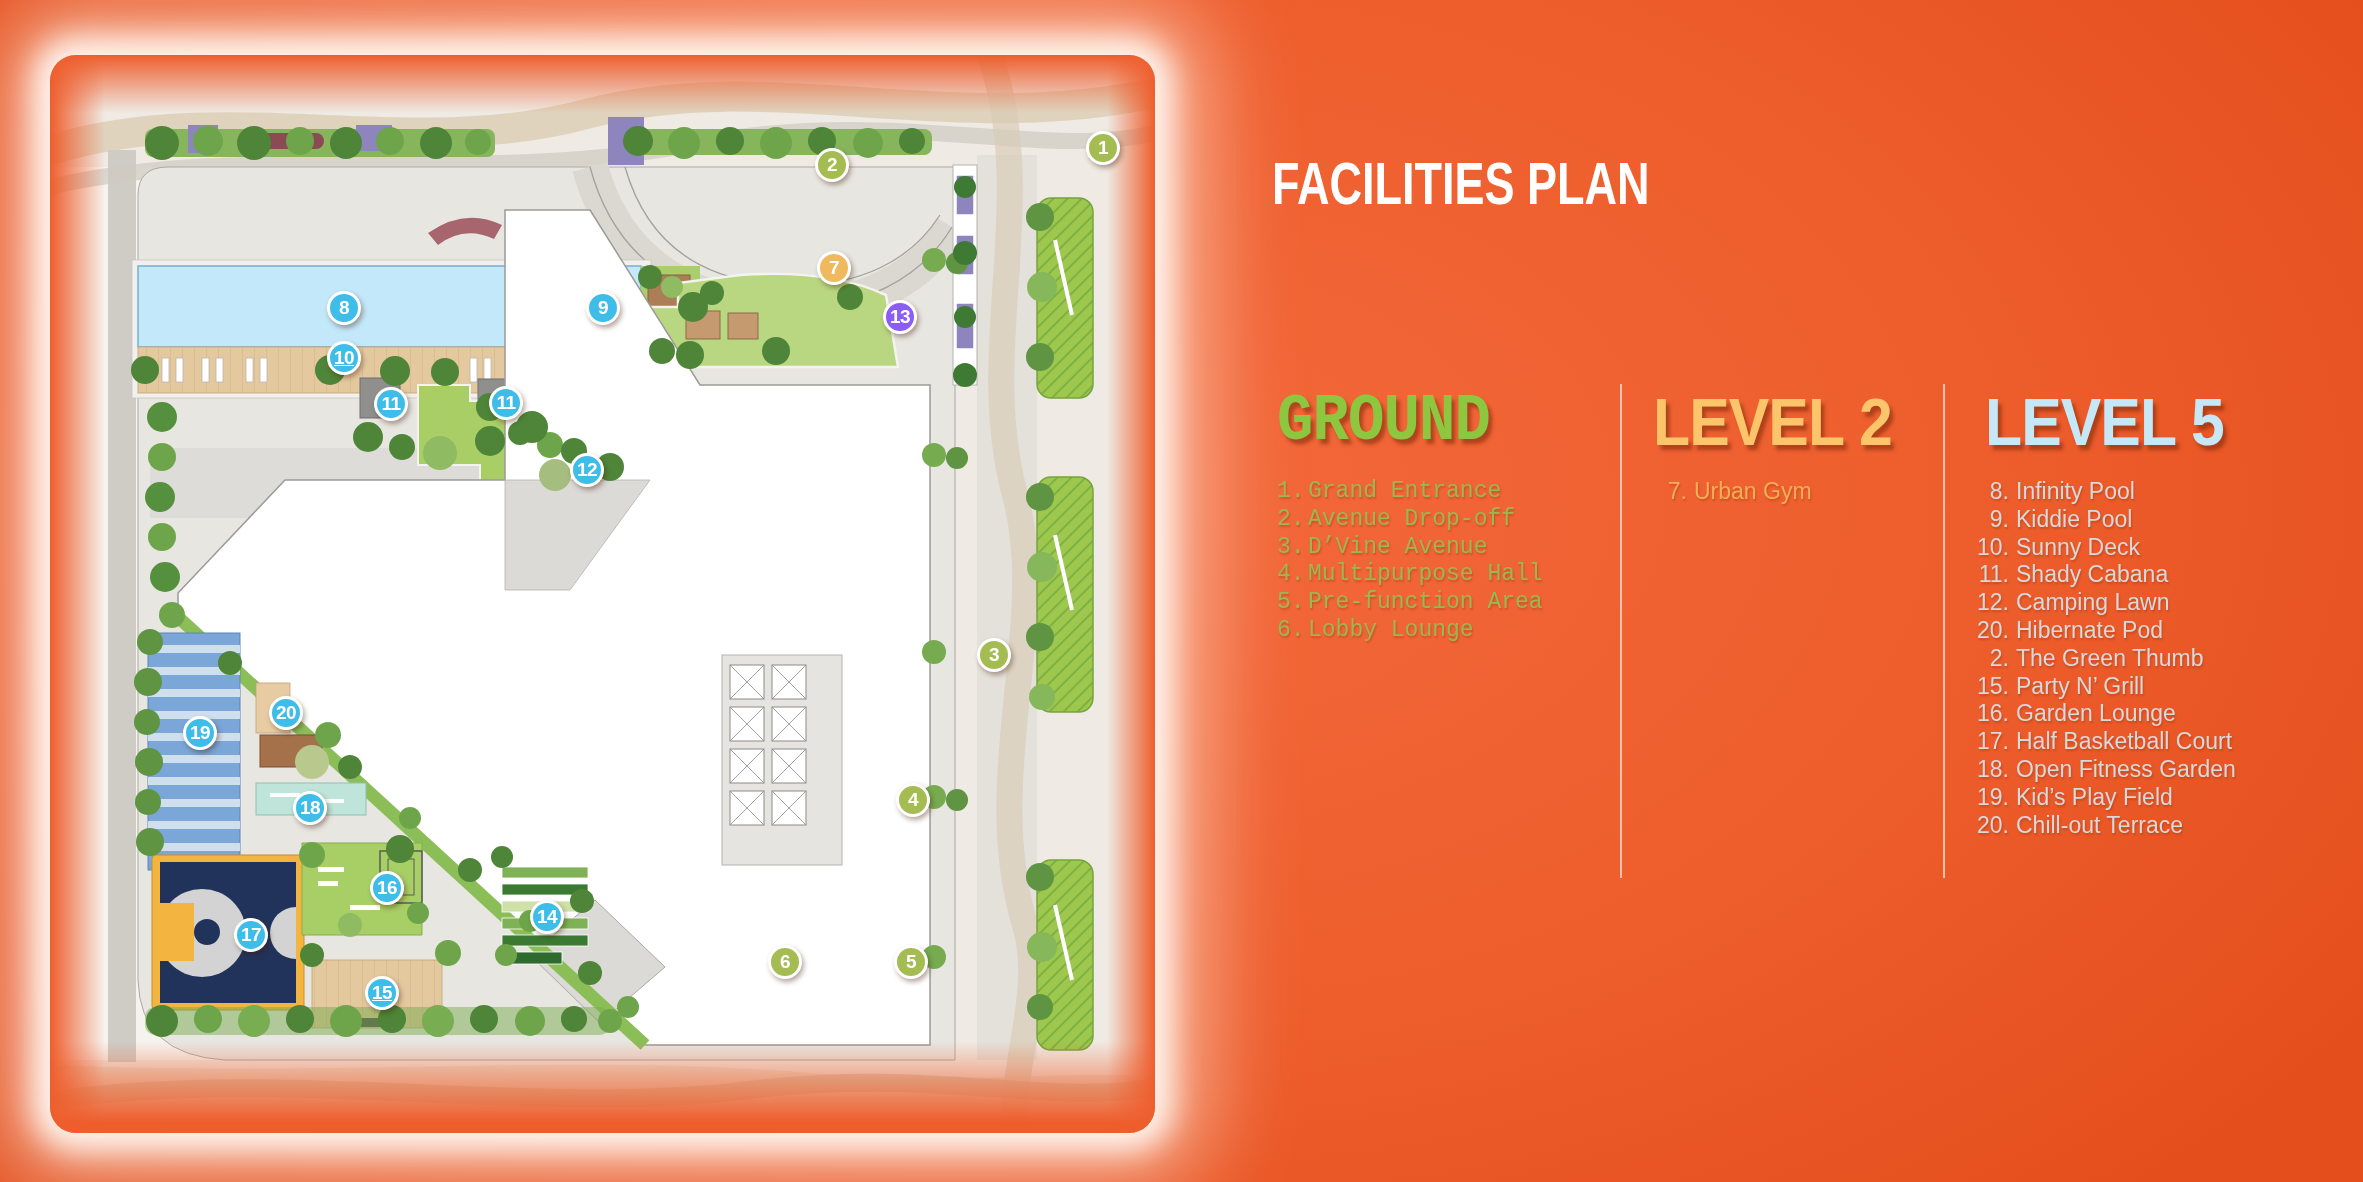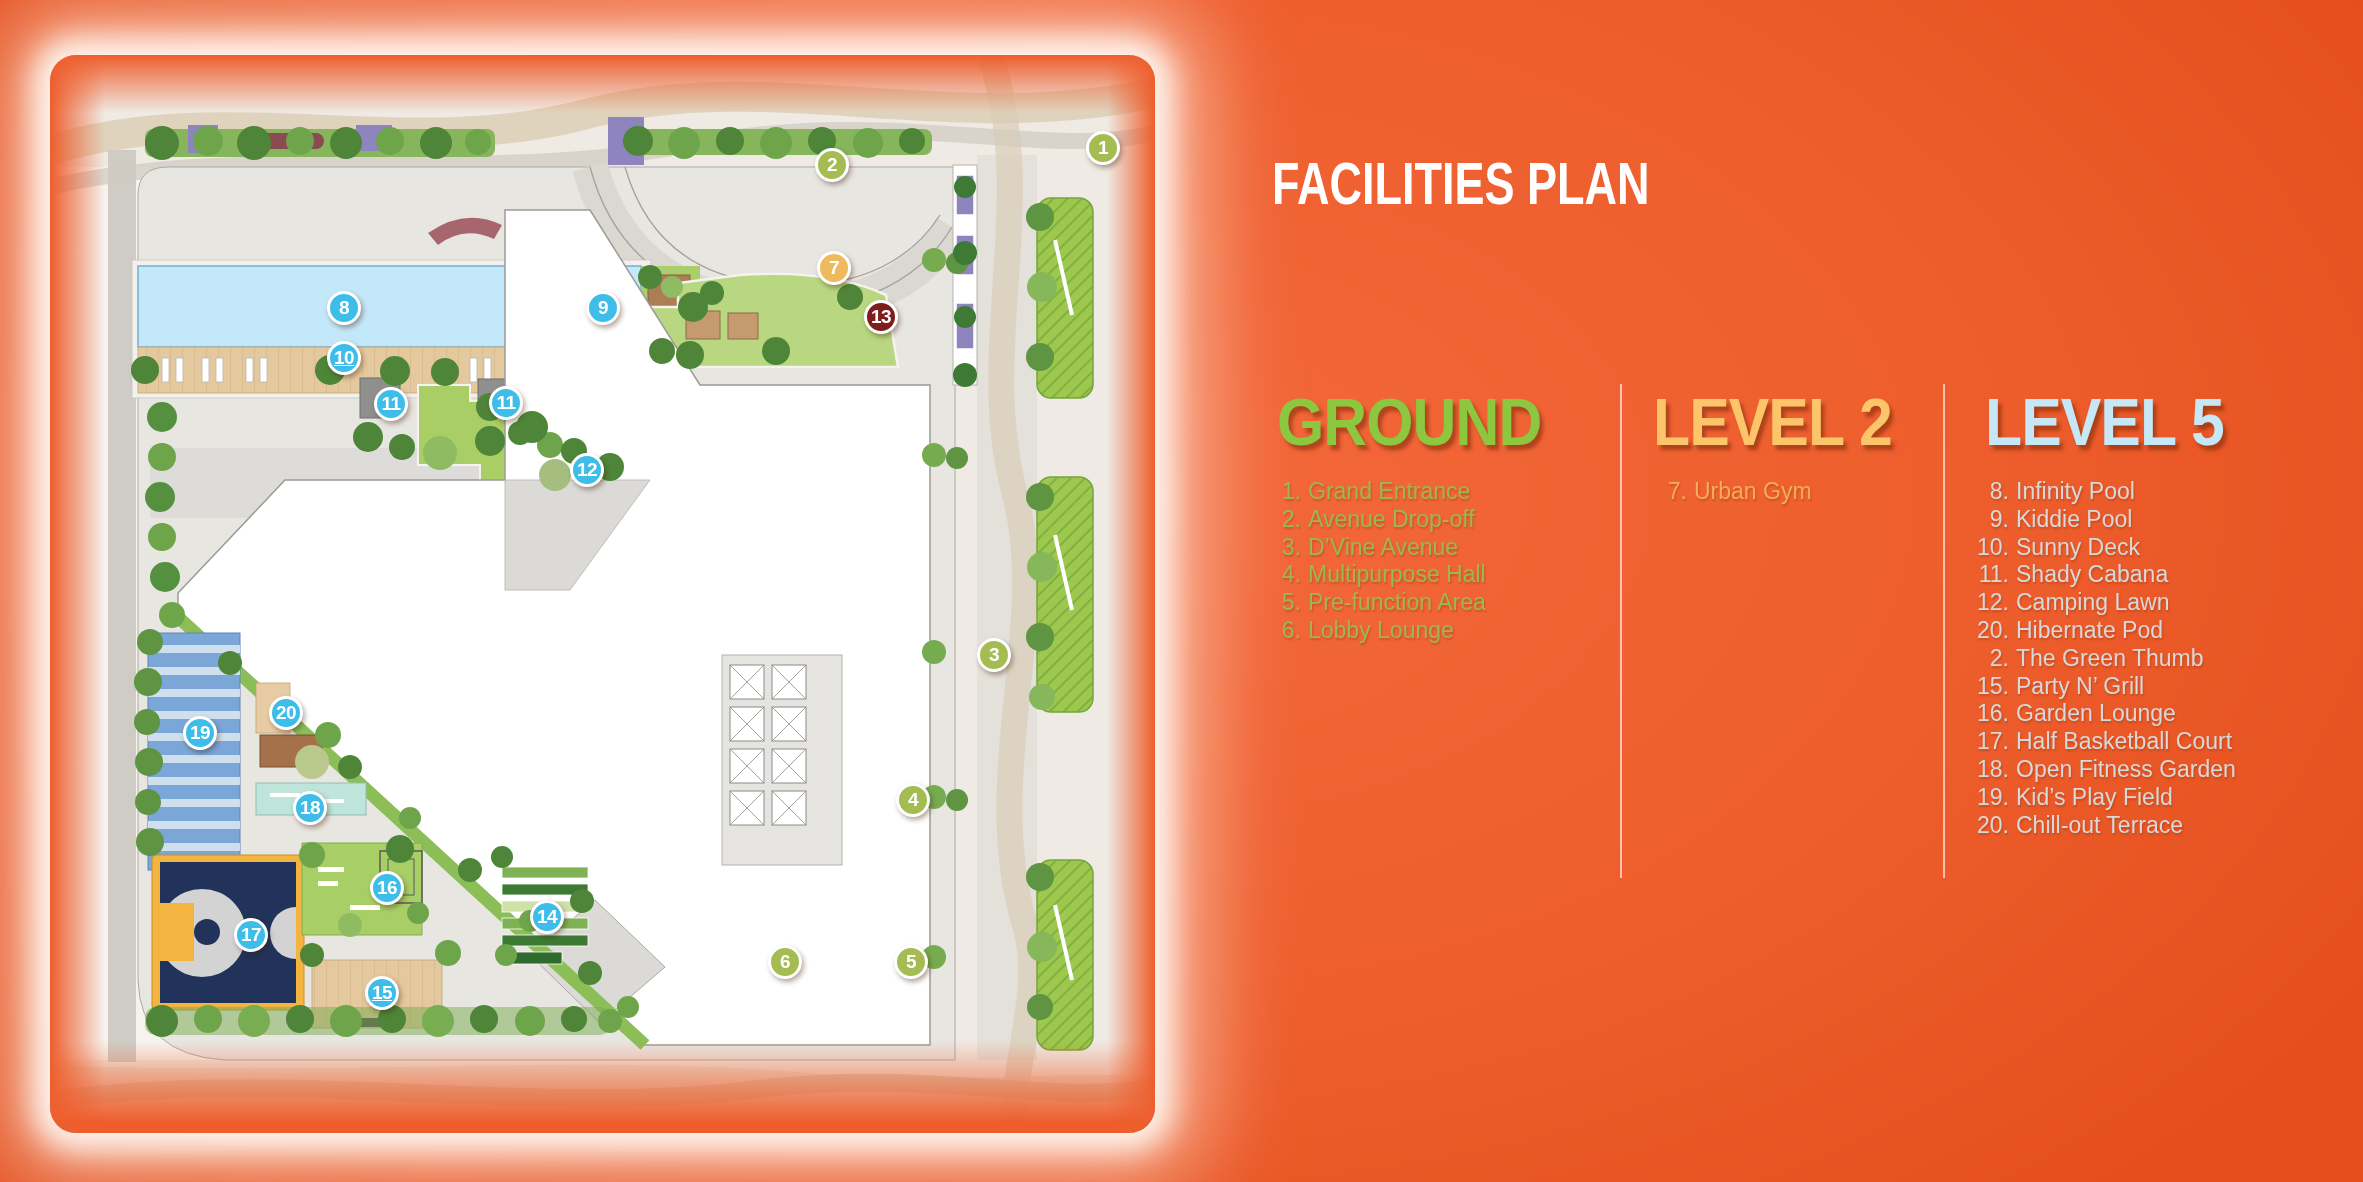--- a/index.html
+++ b/index.html
@@ -35,21 +35,21 @@
   .col{position:absolute;top:386px;}
   .col-header{
     display:block;font-weight:bold;font-size:66px;line-height:72px;letter-spacing:-1px;white-space:nowrap;
     transform:scaleX(.92);transform-origin:left top;
     text-shadow:4px 5px 4px rgba(110,35,5,.5);
   }
   .col-header.indent{margin-left:33px;}
   .items{margin-top:20px;font-size:23px;line-height:27.8px;text-shadow:1px 2px 2px rgba(110,35,5,.28);}
   .item{display:flex;white-space:nowrap;}
   .item .num{text-align:right;margin-right:7px;flex:0 0 auto;}
-  .col-0{left:1277px;width:340px;}
+  .col-0{left:1277px;width:340px;font-family:Liberation Mono, monospace;}
   .col-1{left:1653px;width:280px;}
   .col-2{left:1952px;width:400px;}
   .col-0 .item .num{width:24px;}
   .col-1 .items{margin-left:8px;}
   .col-1 .item .num{width:26px;}
   .col-2 .item .num{width:57px;}
   .divider{position:absolute;top:384px;height:494px;width:2px;background:rgba(255,233,219,.72);}
   .divider-1{left:1620px;}
   .divider-2{left:1943px;}
 </style>
@@ -335,21 +335,21 @@
       <div class="marker" style="left: 863px; top: 745px; background: rgb(165, 188, 82);">4</div>
       <div class="marker" style="left: 861px; top: 907px; background: rgb(165, 188, 82);">5</div>
       <div class="marker" style="left: 735px; top: 907px; background: rgb(165, 188, 82);">6</div>
       <div class="marker" style="left: 784px; top: 213px; background: rgb(239, 185, 93);">7</div>
       <div class="marker" style="left: 294px; top: 253px; background: rgb(62, 189, 233);">8</div>
       <div class="marker" style="left: 553px; top: 253px; background: rgb(62, 189, 233);">9</div>
       <div class="marker" style="left: 294px; top: 303px; background: rgb(62, 189, 233); text-decoration: underline;">10</div>
       <div class="marker" style="left: 341px; top: 349px; background: rgb(62, 189, 233);">11</div>
       <div class="marker" style="left: 456px; top: 348px; background: rgb(62, 189, 233);">11</div>
       <div class="marker" style="left: 537px; top: 415px; background: rgb(62, 189, 233);">12</div>
-      <div class="marker" style="left: 831px; top: 262px; background: #7f1d1d;">13</div>
+      <div class="marker" style="left: 850px; top: 262px; background: #8b5cf6;">13</div>
       <div class="marker" style="left: 497px; top: 862px; background: rgb(62, 189, 233);">14</div>
       <div class="marker" style="left: 332px; top: 938px; background: rgb(62, 189, 233); text-decoration: underline;">15</div>
       <div class="marker" style="left: 337px; top: 833px; background: rgb(62, 189, 233);">16</div>
       <div class="marker" style="left: 201px; top: 880px; background: rgb(62, 189, 233);">17</div>
       <div class="marker" style="left: 260px; top: 753px; background: rgb(62, 189, 233);">18</div>
       <div class="marker" style="left: 150px; top: 678px; background: rgb(62, 189, 233);">19</div>
       <div class="marker" style="left: 236px; top: 658px; background: rgb(62, 189, 233); text-align: center;">20</div>
     </div>
 </div>
 

